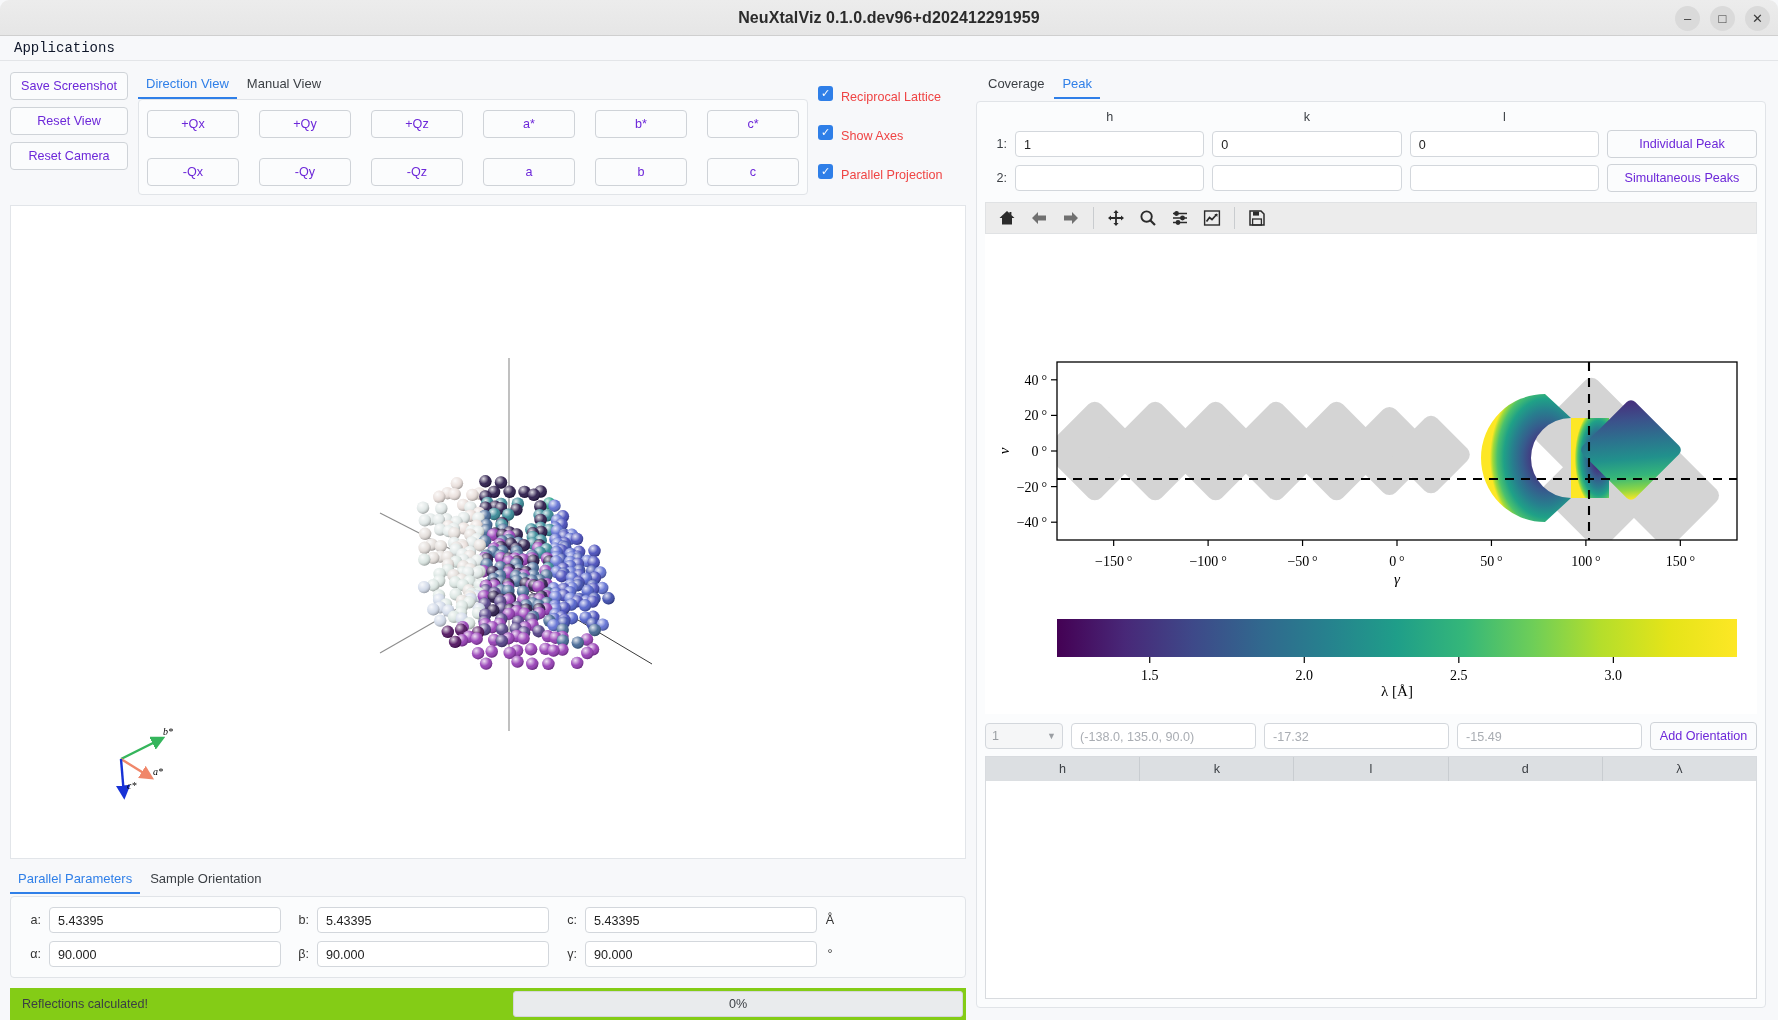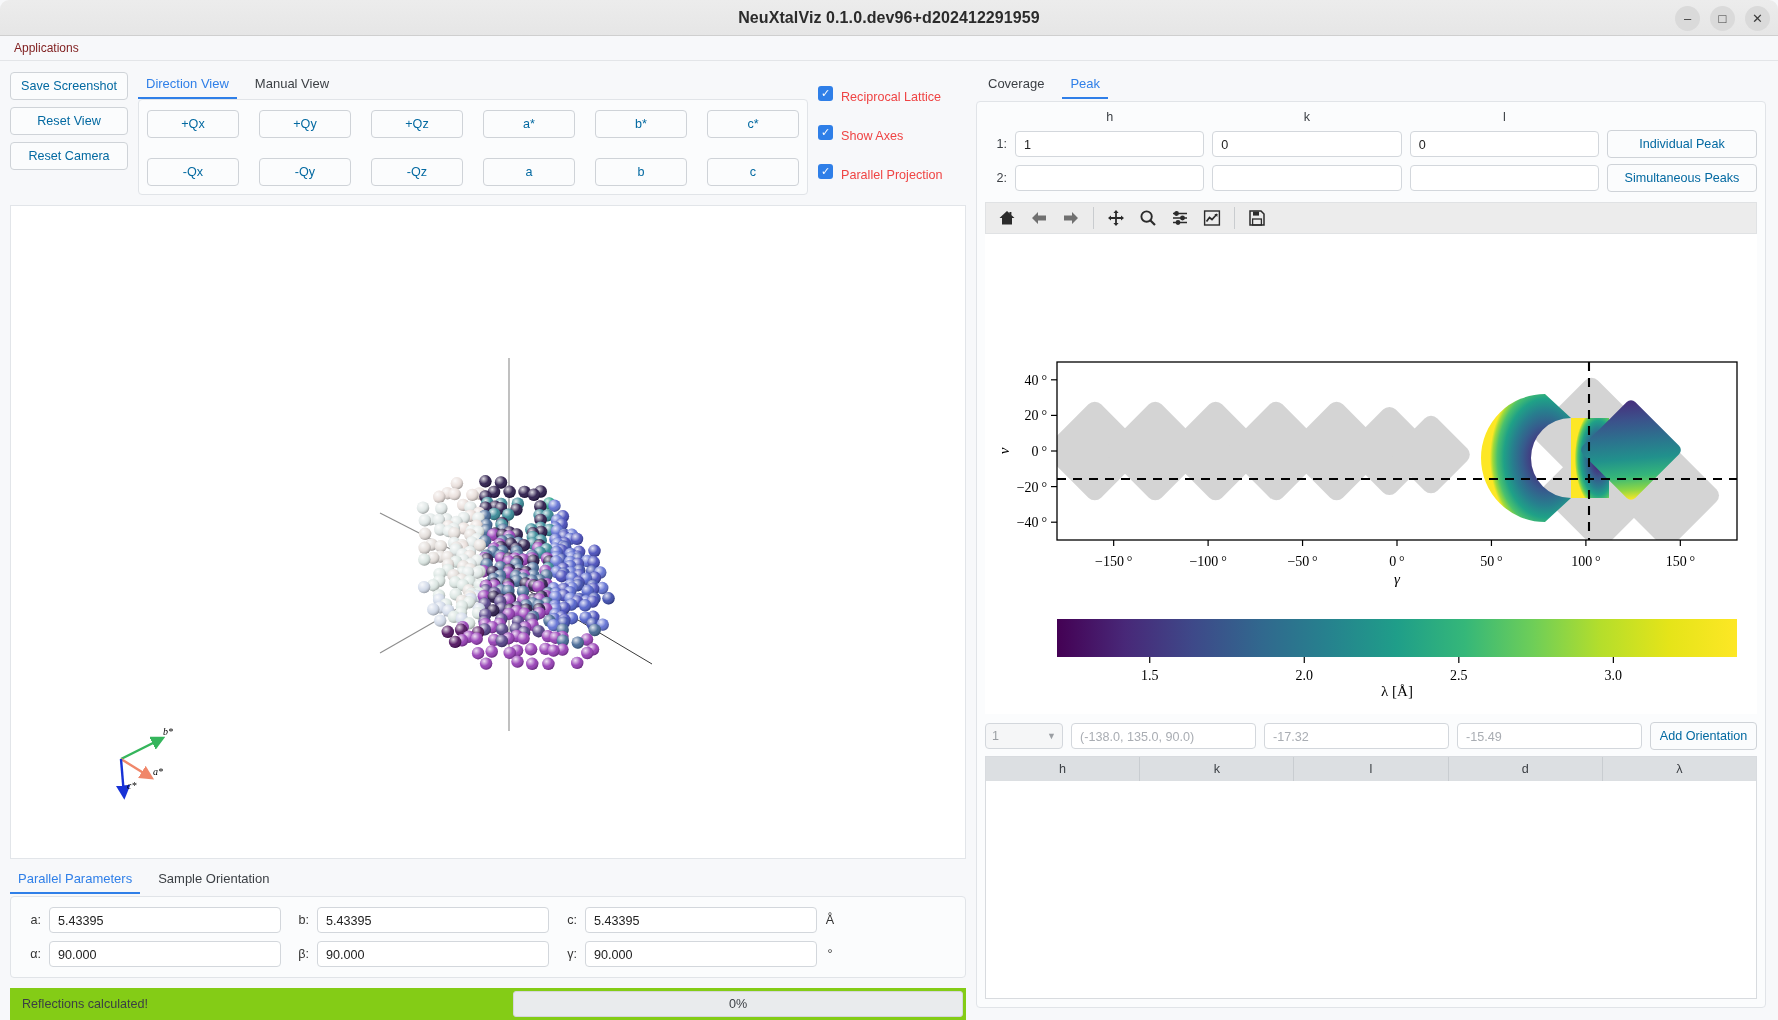--- a/index.html
+++ b/index.html
@@ -32,21 +32,21 @@
     background: #dadada; color: #3a3a3a;
     display: flex; align-items: center; justify-content: center;
     font-size: 13px; line-height: 1; cursor: pointer;
   }
   
   #menubar {
     height: 25px; background: #f7f8fa;
     border-bottom: 1px solid #e3e5e8;
     display: flex; align-items: center; padding-left: 10px;
   }
-  #menubar .menu-item { font-size: 12px; color: #7f1d1d; padding: 2px 4px; cursor: default; }
+  #menubar .menu-item { font-size: 14px; color: #0f172a; padding: 2px 4px; cursor: default; font-family: Liberation Mono, monospace; }
 
   
   #main {
     position: absolute; top: 62px; left: 0;
     width: 1778px; height: 958px;
     display: flex;
   }
   #left-panel {
     width: 976px; height: 100%;
     padding: 10px 10px 0 10px;
@@ -54,33 +54,33 @@
   }
   #right-panel {
     width: 802px; height: 100%;
     padding: 10px 12px 12px 0;
     display: flex; flex-direction: column; border-radius: 25px;
   }
 
   
   .qbtn {
     border: 1px solid #cfd3d8; border-radius: 4px;
-    background: #fbfcfd; color: #0369a1;
+    background: #fbfcfd; color: #6d28d9;
     font-size: 12.6px; font-family: "Liberation Sans", sans-serif;
     padding: 6px 8px; text-align: center; cursor: pointer;
     white-space: nowrap;
   }
   .qinput {
     border: 1px solid #d3d7dc; border-radius: 4px;
     background: #fff; font-size: 12.6px; color: #222;
     padding: 5px 8px; height: 26px; line-height: 16px;
     overflow: hidden; white-space: nowrap;
   }
   .qinput.placeholder { color: #a9adb3; }
-  .tabbar { display: flex; align-items: flex-end; gap: 10px; }
+  .tabbar { display: flex; align-items: flex-end; gap: 2px; }
   .tab {
     font-size: 13px; color: #3b3f44; padding: 4px 8px 6px 8px;
     cursor: pointer; border-bottom: 2px solid transparent;
   }
   .tab.active { color: #2f7fe8; border-bottom: 2px solid #2f7fe8; }
   .panelbox {
     border: 1px solid #e1e4e8; border-radius: 4px;
     background: #fbfcfd;
   }
 

